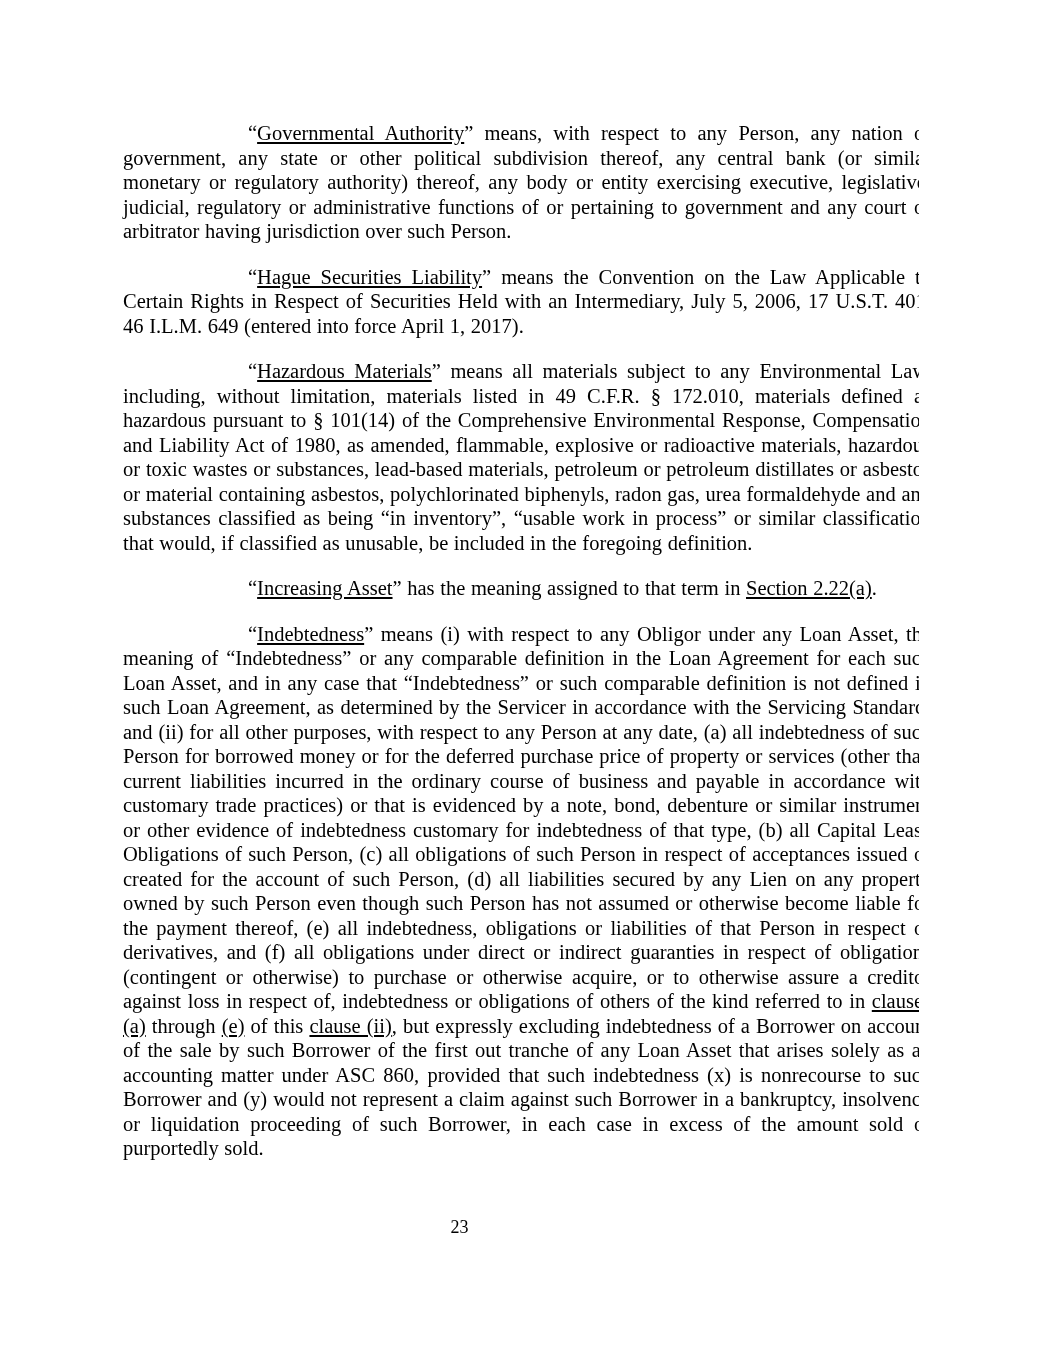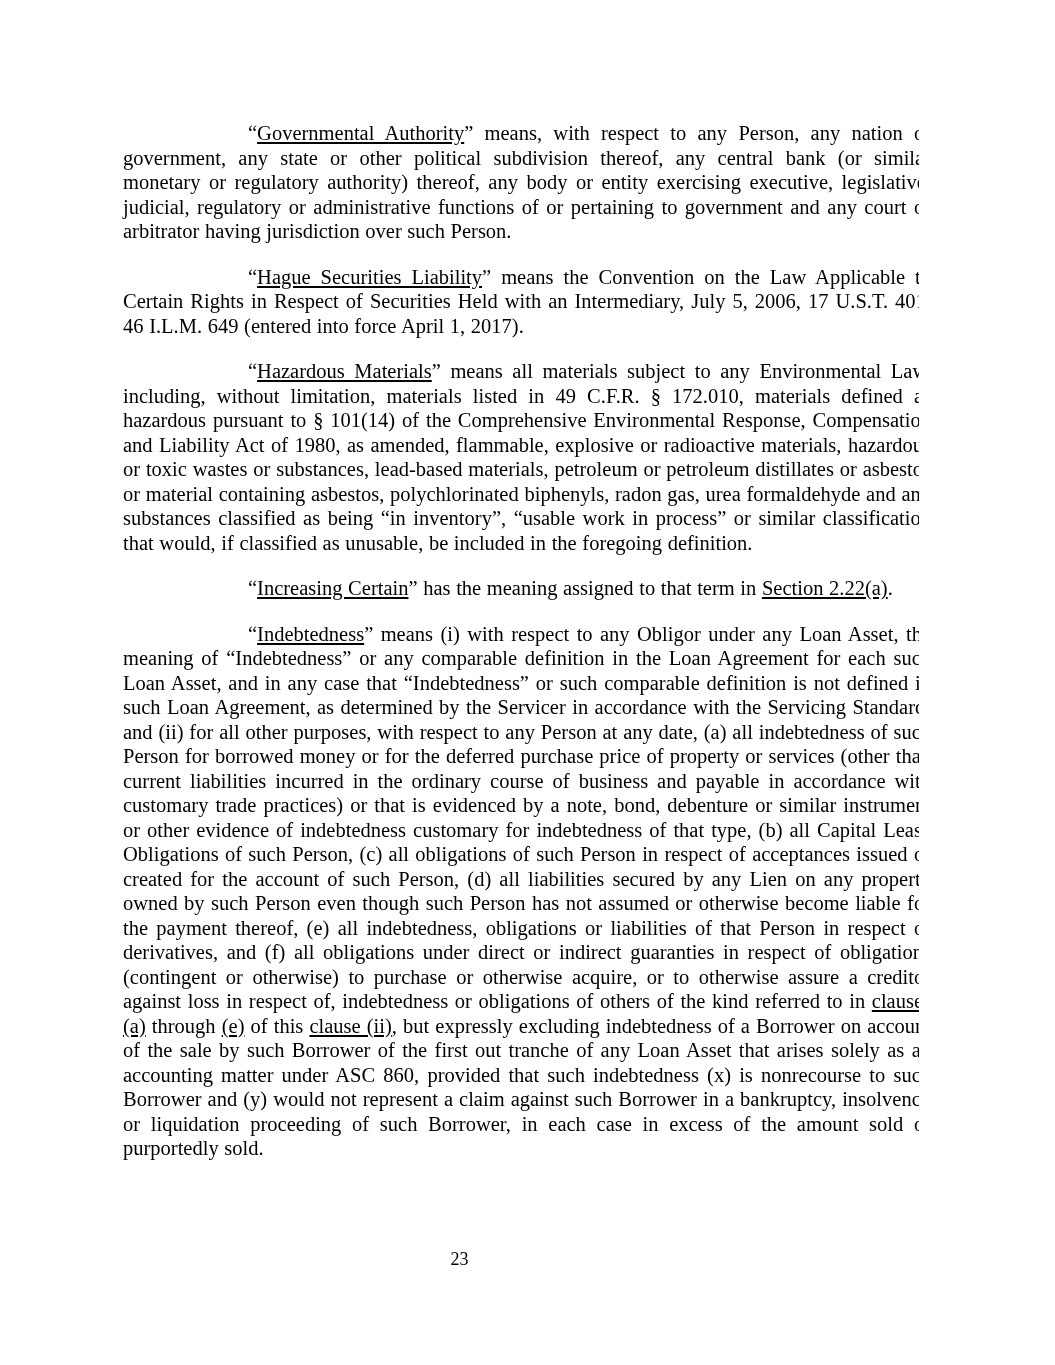--- a/index.html
+++ b/index.html
@@ -34,28 +34,27 @@
     text-decoration: underline;
   }
   .page-number {
     position: absolute;
     left: 0;
     top: 1216px;
     width: 100%;
     text-align: center;
     font-size: 18px;
     line-height: 22px;
-    margin-top: 32px;
   }
 </style>
 </head>
 <body>
 
 <div class="page">
   <div class="content">
     <p class="para"><span>“</span><span class="u">Governmental Authority</span><span>” means, with respect to any Person, any nation or government, any state or other political subdivision thereof, any central bank (or similar monetary or regulatory authority) thereof, any body or entity exercising executive, legislative, judicial, regulatory or administrative functions of or pertaining to government and any court or arbitrator having jurisdiction over such Person.</span></p>
     <p class="para"><span>“</span><span class="u">Hague Securities Liability</span><span>” means the Convention on the Law Applicable to Certain Rights in Respect of Securities Held with an Intermediary, July 5, 2006, 17 U.S.T. 401, 46 I.L.M. 649 (entered into force April 1, 2017).</span></p>
     <p class="para"><span>“</span><span class="u">Hazardous Materials</span><span>” means all materials subject to any Environmental Law, including, without limitation, materials listed in 49 C.F.R. § 172.010, materials defined as hazardous pursuant to § 101(14) of the Comprehensive Environmental Response, Compensation and Liability Act of 1980, as amended, flammable, explosive or radioactive materials, hazardous or toxic wastes or substances, lead-based materials, petroleum or petroleum distillates or asbestos or material containing asbestos, polychlorinated biphenyls, radon gas, urea formaldehyde and any substances classified as being “in inventory”, “usable work in process” or similar classification that would, if classified as unusable, be included in the foregoing definition.</span></p>
-    <p class="para"><span>“</span><span class="u">Increasing Certain</span><span>” has the meaning assigned to that term in </span><span class="u">Section 2.22(a)</span><span>.</span></p>
+    <p class="para"><span>“</span><span class="u">Increasing Asset</span><span>” has the meaning assigned to that term in </span><span class="u">Section 2.22(a)</span><span>.</span></p>
     <p class="para"><span>“</span><span class="u">Indebtedness</span><span>” means (i) with respect to any Obligor under any Loan Asset, the meaning of “Indebtedness” or any comparable definition in the Loan Agreement for each such Loan Asset, and in any case that “Indebtedness” or such comparable definition is not defined in such Loan Agreement, as determined by the Servicer in accordance with the Servicing Standard; and (ii) for all other purposes, with respect to any Person at any date, (a) all indebtedness of such Person for borrowed money or for the deferred purchase price of property or services (other than current liabilities incurred in the ordinary course of business and payable in accordance with customary trade practices) or that is evidenced by a note, bond, debenture or similar instrument or other evidence of indebtedness customary for indebtedness of that type, (b) all Capital Lease Obligations of such Person, (c) all obligations of such Person in respect of acceptances issued or created for the account of such Person, (d) all liabilities secured by any Lien on any property owned by such Person even though such Person has not assumed or otherwise become liable for the payment thereof, (e) all indebtedness, obligations or liabilities of that Person in respect of derivatives, and (f) all obligations under direct or indirect guaranties in respect of obligations (contingent or otherwise) to purchase or otherwise acquire, or to otherwise assure a creditor against loss in respect of, indebtedness or obligations of others of the kind referred to in </span><span class="u">clauses (a)</span><span> through </span><span class="u">(e)</span><span> of this </span><span class="u">clause (ii)</span><span>, but expressly excluding indebtedness of a Borrower on account of the sale by such Borrower of the first out tranche of any Loan Asset that arises solely as an accounting matter under ASC 860, provided that such indebtedness (x) is nonrecourse to such Borrower and (y) would not represent a claim against such Borrower in a bankruptcy, insolvency or liquidation proceeding of such Borrower, in each case in excess of the amount sold or purportedly sold.</span></p>
   </div>
   <div class="page-number">23</div>
 </div>
 
 </body></html>

